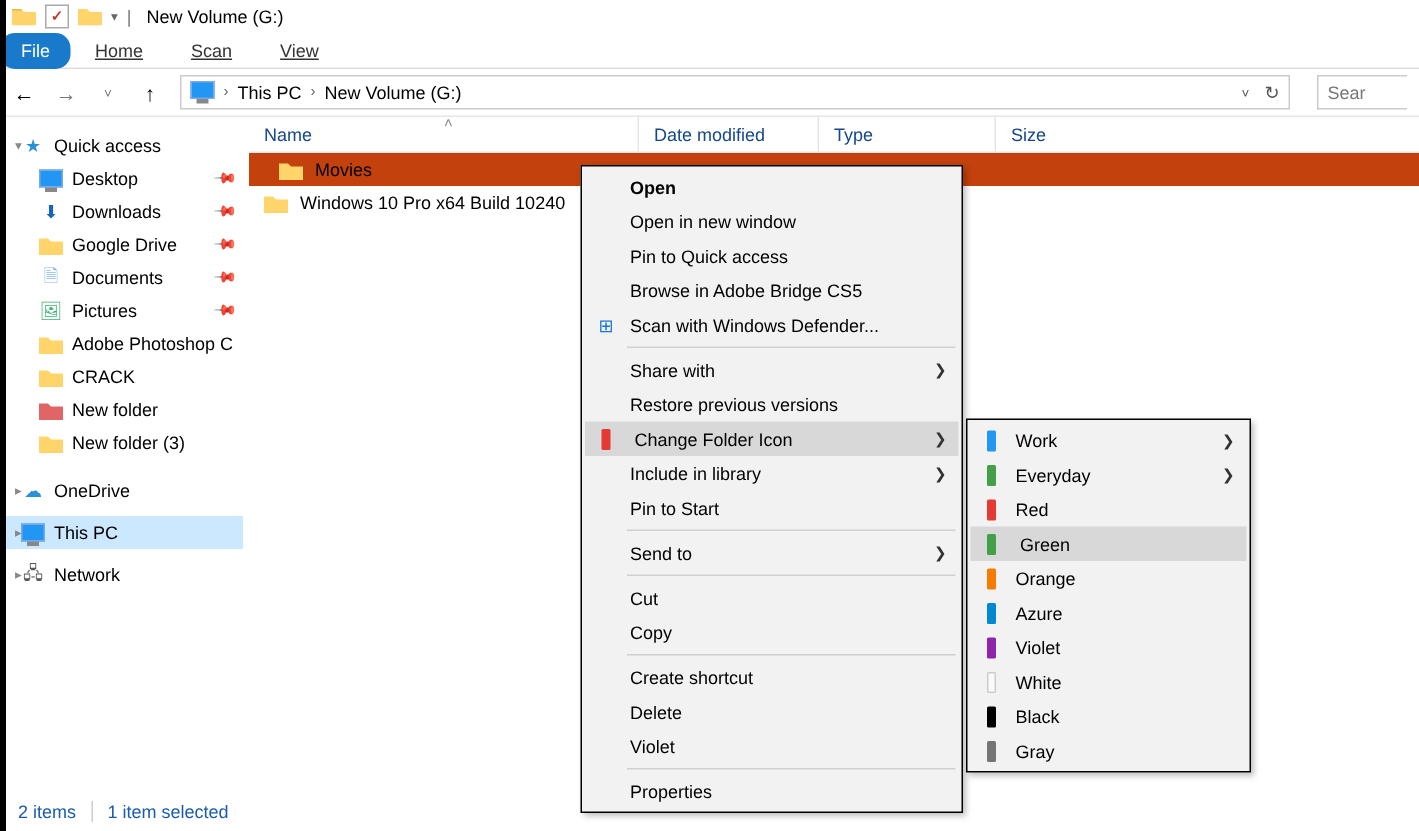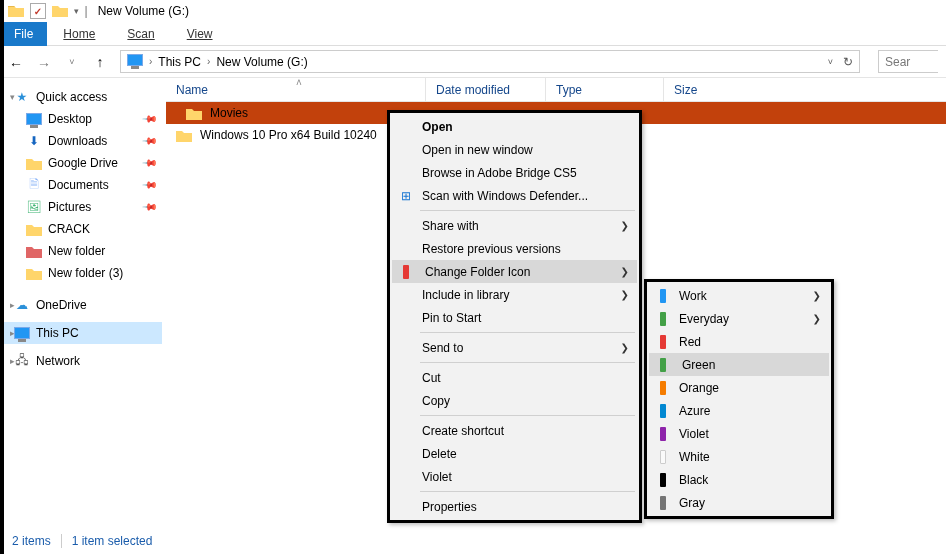--- a/index.html
+++ b/index.html
@@ -8,21 +8,21 @@
 
 .titlebar { display:flex; align-items:center; height:22px; padding-left:8px; gap:6px; }
 .title-icon { width:16px; height:16px; }
 .folder-glyph { display:inline-block; width:16px; height:13px; vertical-align:middle; }
 .folder-glyph svg { display:block; }
 .check-box { width:16px; height:16px; border:1px solid #aaa; display:inline-flex; align-items:center; justify-content:center; color:#c0392b; font-weight:bold; font-size:10px; }
 .title-sep { color:#777; }
 .title-text { padding-left:4px; }
 
 .ribbon-tabs { display:flex; align-items:center; height:24px; border-bottom:1px solid #ddd; }
-.file-tab { background:#1979ca; color:#fff; padding:4px 14px; height:24px; display:flex; align-items:center; }
+.file-tab { background:#1979ca; color:#fff; padding:4px 14px; height:24px; display:flex; align-items:center;border-radius:10px; }
 .tab { padding:4px 16px; height:24px; display:flex; align-items:center; color:#333;text-decoration:underline; }
 
 .addrbar { display:flex; align-items:center; height:32px; padding:4px 8px; gap:12px; border-bottom:1px solid #e5e5e5; }
 .nav-arrow { color:#777; font-size:14px; width:16px; text-align:center; }
 .nav-arrow.enabled { color:#000; }
 .addr-input { flex:0 0 auto; display:flex; align-items:center; gap:6px; border:1px solid #ccc; height:23px; padding:0 6px; min-width:740px; }
 .addr-crumb { display:flex; align-items:center; gap:4px; }
 .crumb-sep { color:#666; font-size:10px; }
 .addr-tail { margin-left:auto; display:flex; align-items:center; gap:10px; color:#555; }
 .search-box { border:1px solid #ccc; border-right:none; height:23px; padding:0 6px; display:flex; align-items:center; color:#777; margin-left:6px; flex:1; min-width:0; overflow:hidden; }
@@ -42,21 +42,21 @@
 .col-name { width:260px; }
 .col-name::after { content:"˄"; position:absolute; left:130px; top:-1px; font-size:10px; color:#888; }
 .col-date { width:120px; }
 .col-type { width:118px; }
 .col-size { width:80px; }
 .col-div { border-right:1px solid #e5e5e5; height:100%; }
 
 .file-row { display:flex; align-items:center; height:22px; padding-left:10px; gap:8px; white-space:nowrap; }
 .file-row.selected { background:#c2410c;padding-left:20px; }
 
-.ctx { position:absolute; background:#f2f2f2; border:3px solid #000000; box-shadow:2px 2px 4px rgba(0,0,0,.25); padding:2px; }
+.ctx { position:absolute; background:#f2f2f2; border:1px solid #000000; box-shadow:2px 2px 4px rgba(0,0,0,.25); padding:2px; }
 .ctx-main { left:387px; top:110px; width:255px; }
 .ctx-sub { left:644px; top:279px; width:190px; }
 .ctx-item { display:flex; align-items:center; height:23px; padding:0 24px 0 30px; position:relative; }
 .ctx-item.hovered { background:#d8d8d8;padding-left:33px; }
 .ctx-item.bold { font-weight:600; }
 .ctx-sep { height:1px; background:#d0d0d0; margin:3px 2px 3px 28px; }
 .ctx-arrow { position:absolute; right:8px; font-size:10px; color:#333; }
 .ctx-icon { position:absolute; left:6px; width:16px; height:16px; display:flex; align-items:center; justify-content:center; }
 
 .colorbar { width:6px; height:14px; border-radius:1px; }
@@ -159,20 +159,30 @@
       <span class="pin">📌</span>
     </div>
     <div class="side-item">
       <span class="side-icon">
           <span class="folder-glyph">
             <svg viewBox="0 0 16 13">
               <path d="M0 2 L6 2 L8 4 L16 4 L16 13 L0 13 Z" fill="#ffd56b"></path>
             </svg>
           </span>
         </span>
+      <span>Adobe Photoshop C</span>
+    </div>
+    <div class="side-item">
+      <span class="side-icon">
+          <span class="folder-glyph">
+            <svg viewBox="0 0 16 13">
+              <path d="M0 2 L6 2 L8 4 L16 4 L16 13 L0 13 Z" fill="#ffd56b"></path>
+            </svg>
+          </span>
+        </span>
       <span>CRACK</span>
     </div>
     <div class="side-item">
       <span class="side-icon">
           <span class="folder-glyph">
             <svg viewBox="0 0 16 13">
               <path d="M0 2 L6 2 L8 4 L16 4 L16 13 L0 13 Z" fill="#e06666"></path>
             </svg>
           </span>
         </span>
@@ -229,20 +239,21 @@
               <path d="M0 2 L6 2 L8 4 L16 4 L16 13 L0 13 Z" fill="#ffd56b"></path>
             </svg></span></span>
       <span>Windows 10 Pro x64 Build 10240</span>
     </div>
   </div>
 </div>
 
 <div class="ctx ctx-main">
   <div class="ctx-item bold">Open</div>
   <div class="ctx-item">Open in new window</div>
+  <div class="ctx-item">Pin to Quick access</div>
   <div class="ctx-item">Browse in Adobe Bridge CS5</div>
   <div class="ctx-item">
     <span class="ctx-icon" style="color:#1976d2;">⊞</span>
     <span>Scan with Windows Defender...</span>
   </div>
   <div class="ctx-sep"></div>
   <div class="ctx-item">
       <span>Share with</span>
       <span class="ctx-arrow">❯</span>
     </div>

